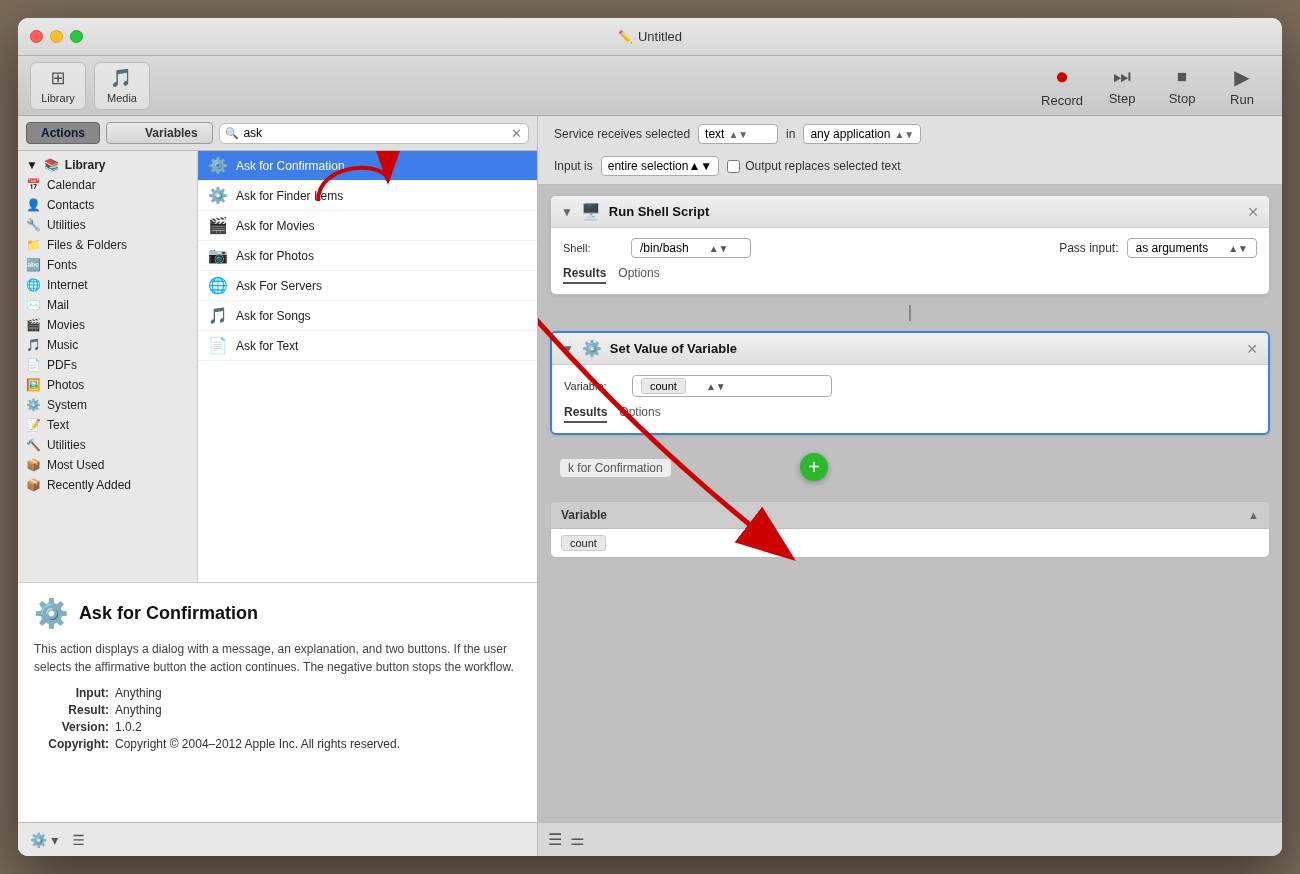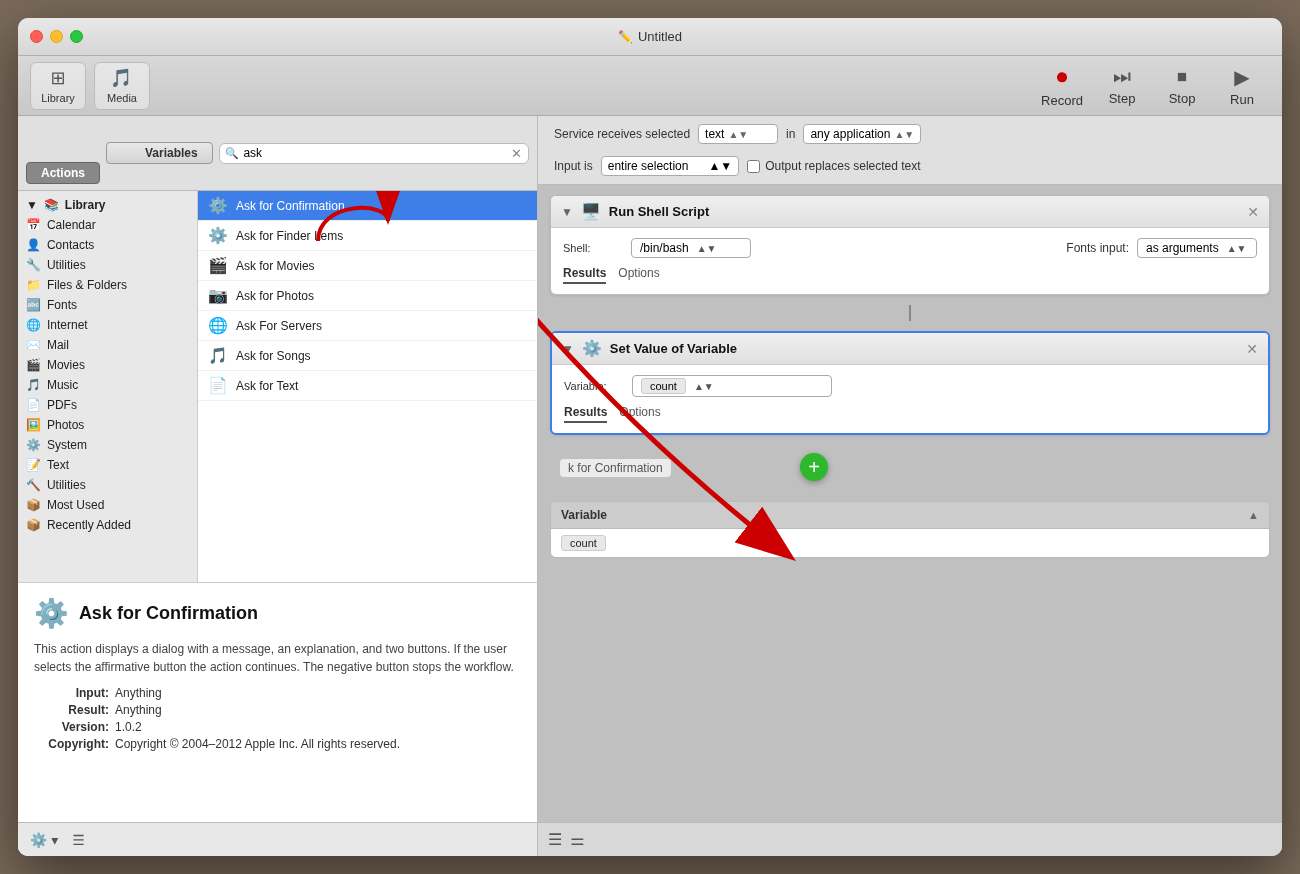--- a/index.html
+++ b/index.html
@@ -132,23 +132,22 @@
     .tab-btn {
       padding: 3px 14px;
       border-radius: 4px;
       font-size: 12px;
       font-weight: 600;
       cursor: pointer;
       border: 1px solid #999;
     }
     .tab-btn.active {
       background: #888;
-      color: #ffffff;
+      color: #0f172a;
       border-color: #666;
-      margin-top: 40px;
     }
     .tab-btn.inactive {
       background: linear-gradient(to bottom, #e8e8e8, #d4d4d4);
       color: #333;
       padding-left: 38px;
     }
     .search-box {
       flex: 1;
       display: flex;
       align-items: center;
@@ -348,21 +347,21 @@
       margin-bottom: 8px;
     }
     .card-row label { font-size: 11px; color: #333; min-width: 60px; }
     .card-select {
       display: flex;
       align-items: center;
       background: white;
       border: 1px solid #aaa;
       border-radius: 4px;
       padding: 2px 8px;
-      gap: 8px;
+      gap: 20px;
       font-size: 12px;
       cursor: pointer;
       min-width: 120px;
     }
     .card-select .cs-arrow { font-size: 10px; color: #555; }
     .pass-input-label { margin-left: auto; font-size: 12px; color: #333; }
     .code-block {
       background: white;
       border: 1px solid #ddd;
       border-radius: 4px;
@@ -467,21 +466,21 @@
       box-shadow: 0 2px 6px rgba(0,0,0,0.3);
     }
     .input-select {
       background: white;
       border: 1px solid #aaa;
       border-radius: 4px;
       padding: 2px 6px;
       font-size: 12px;
       display: flex;
       align-items: center;
-      gap: 20px;
+      gap: 0;
       cursor: pointer;
     }
   </style>
 </head>
 <body>
 
 <div class="window">
 
   <div class="titlebar">
     <div class="traffic-lights">
@@ -722,21 +721,21 @@
             <span class="card-title">Run Shell Script</span>
             <span class="card-close">✕</span>
           </div>
           <div class="card-body">
             <div class="card-row">
               <label>Shell:</label>
               <div class="card-select">
                 <span>/bin/bash</span>
                 <span class="cs-arrow">▲▼</span>
               </div>
-              <span class="pass-input-label">Fonts input:</span>
+              <span class="pass-input-label">Pass input:</span>
               <div class="card-select">
                 <span>as arguments</span>
                 <span class="cs-arrow">▲▼</span>
               </div>
             </div>
             <div class="card-tabs">
               <span class="card-tab active">Results</span>
               <span class="card-tab">Options</span>
             </div>
           </div>

